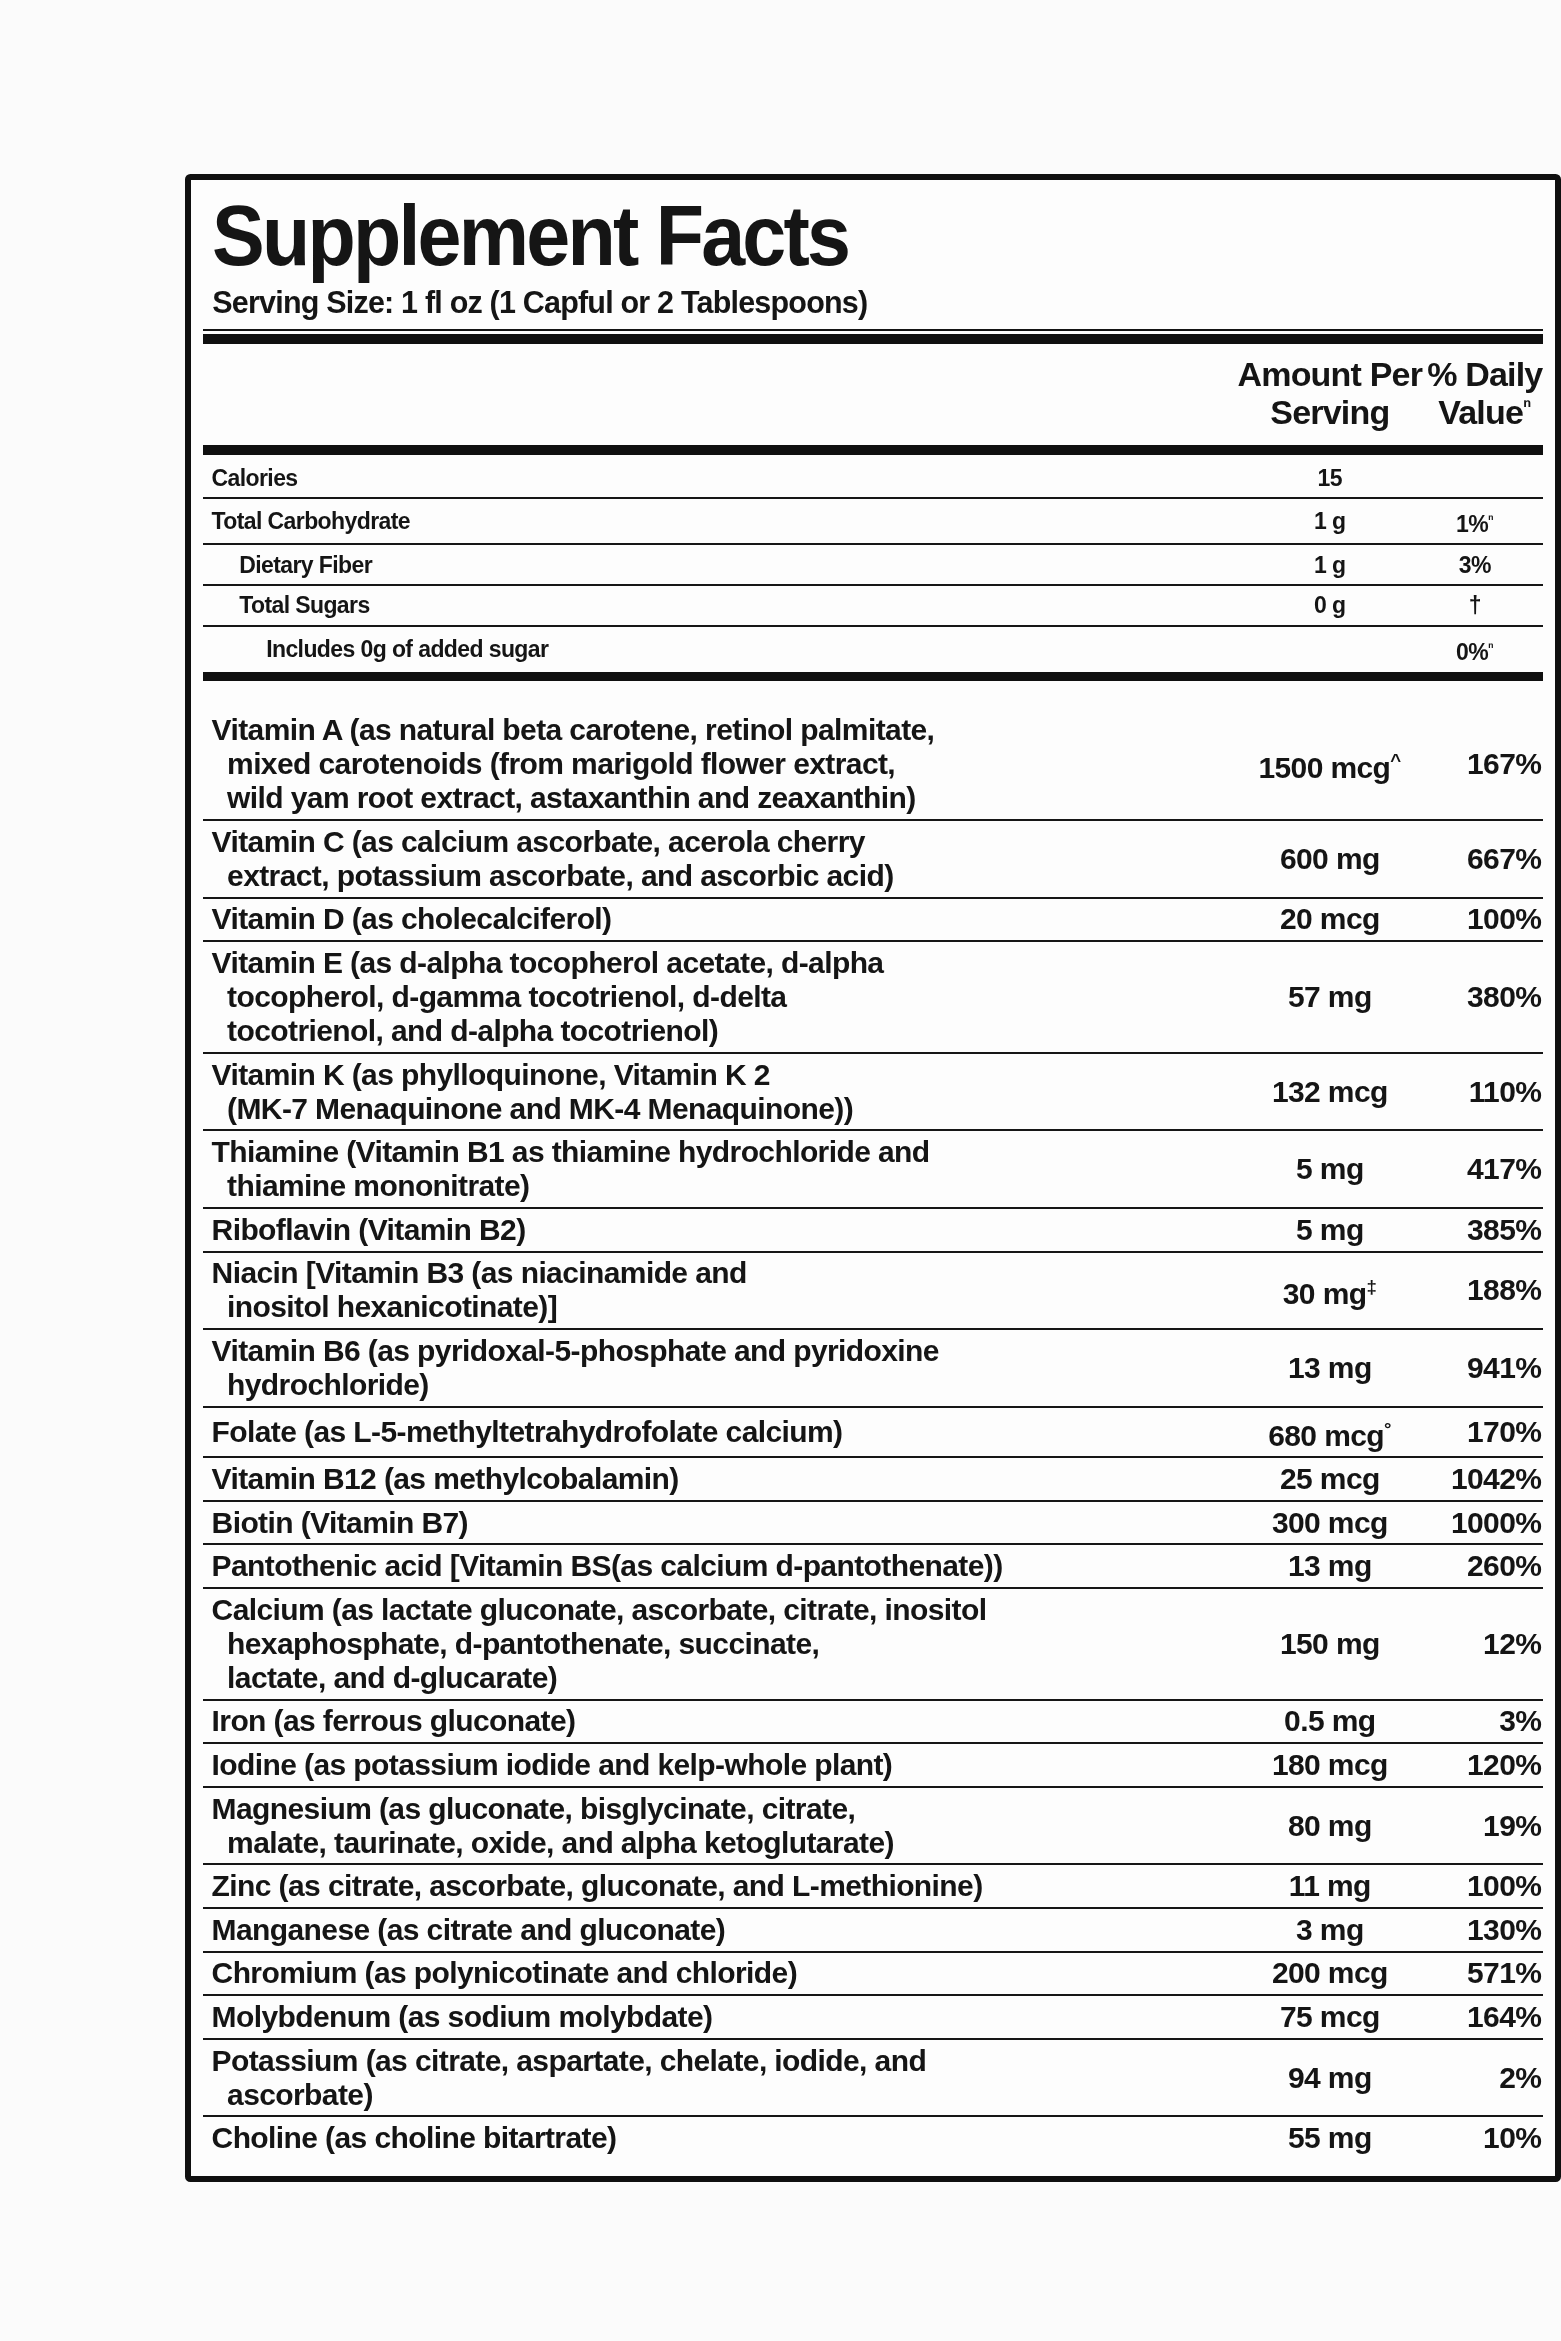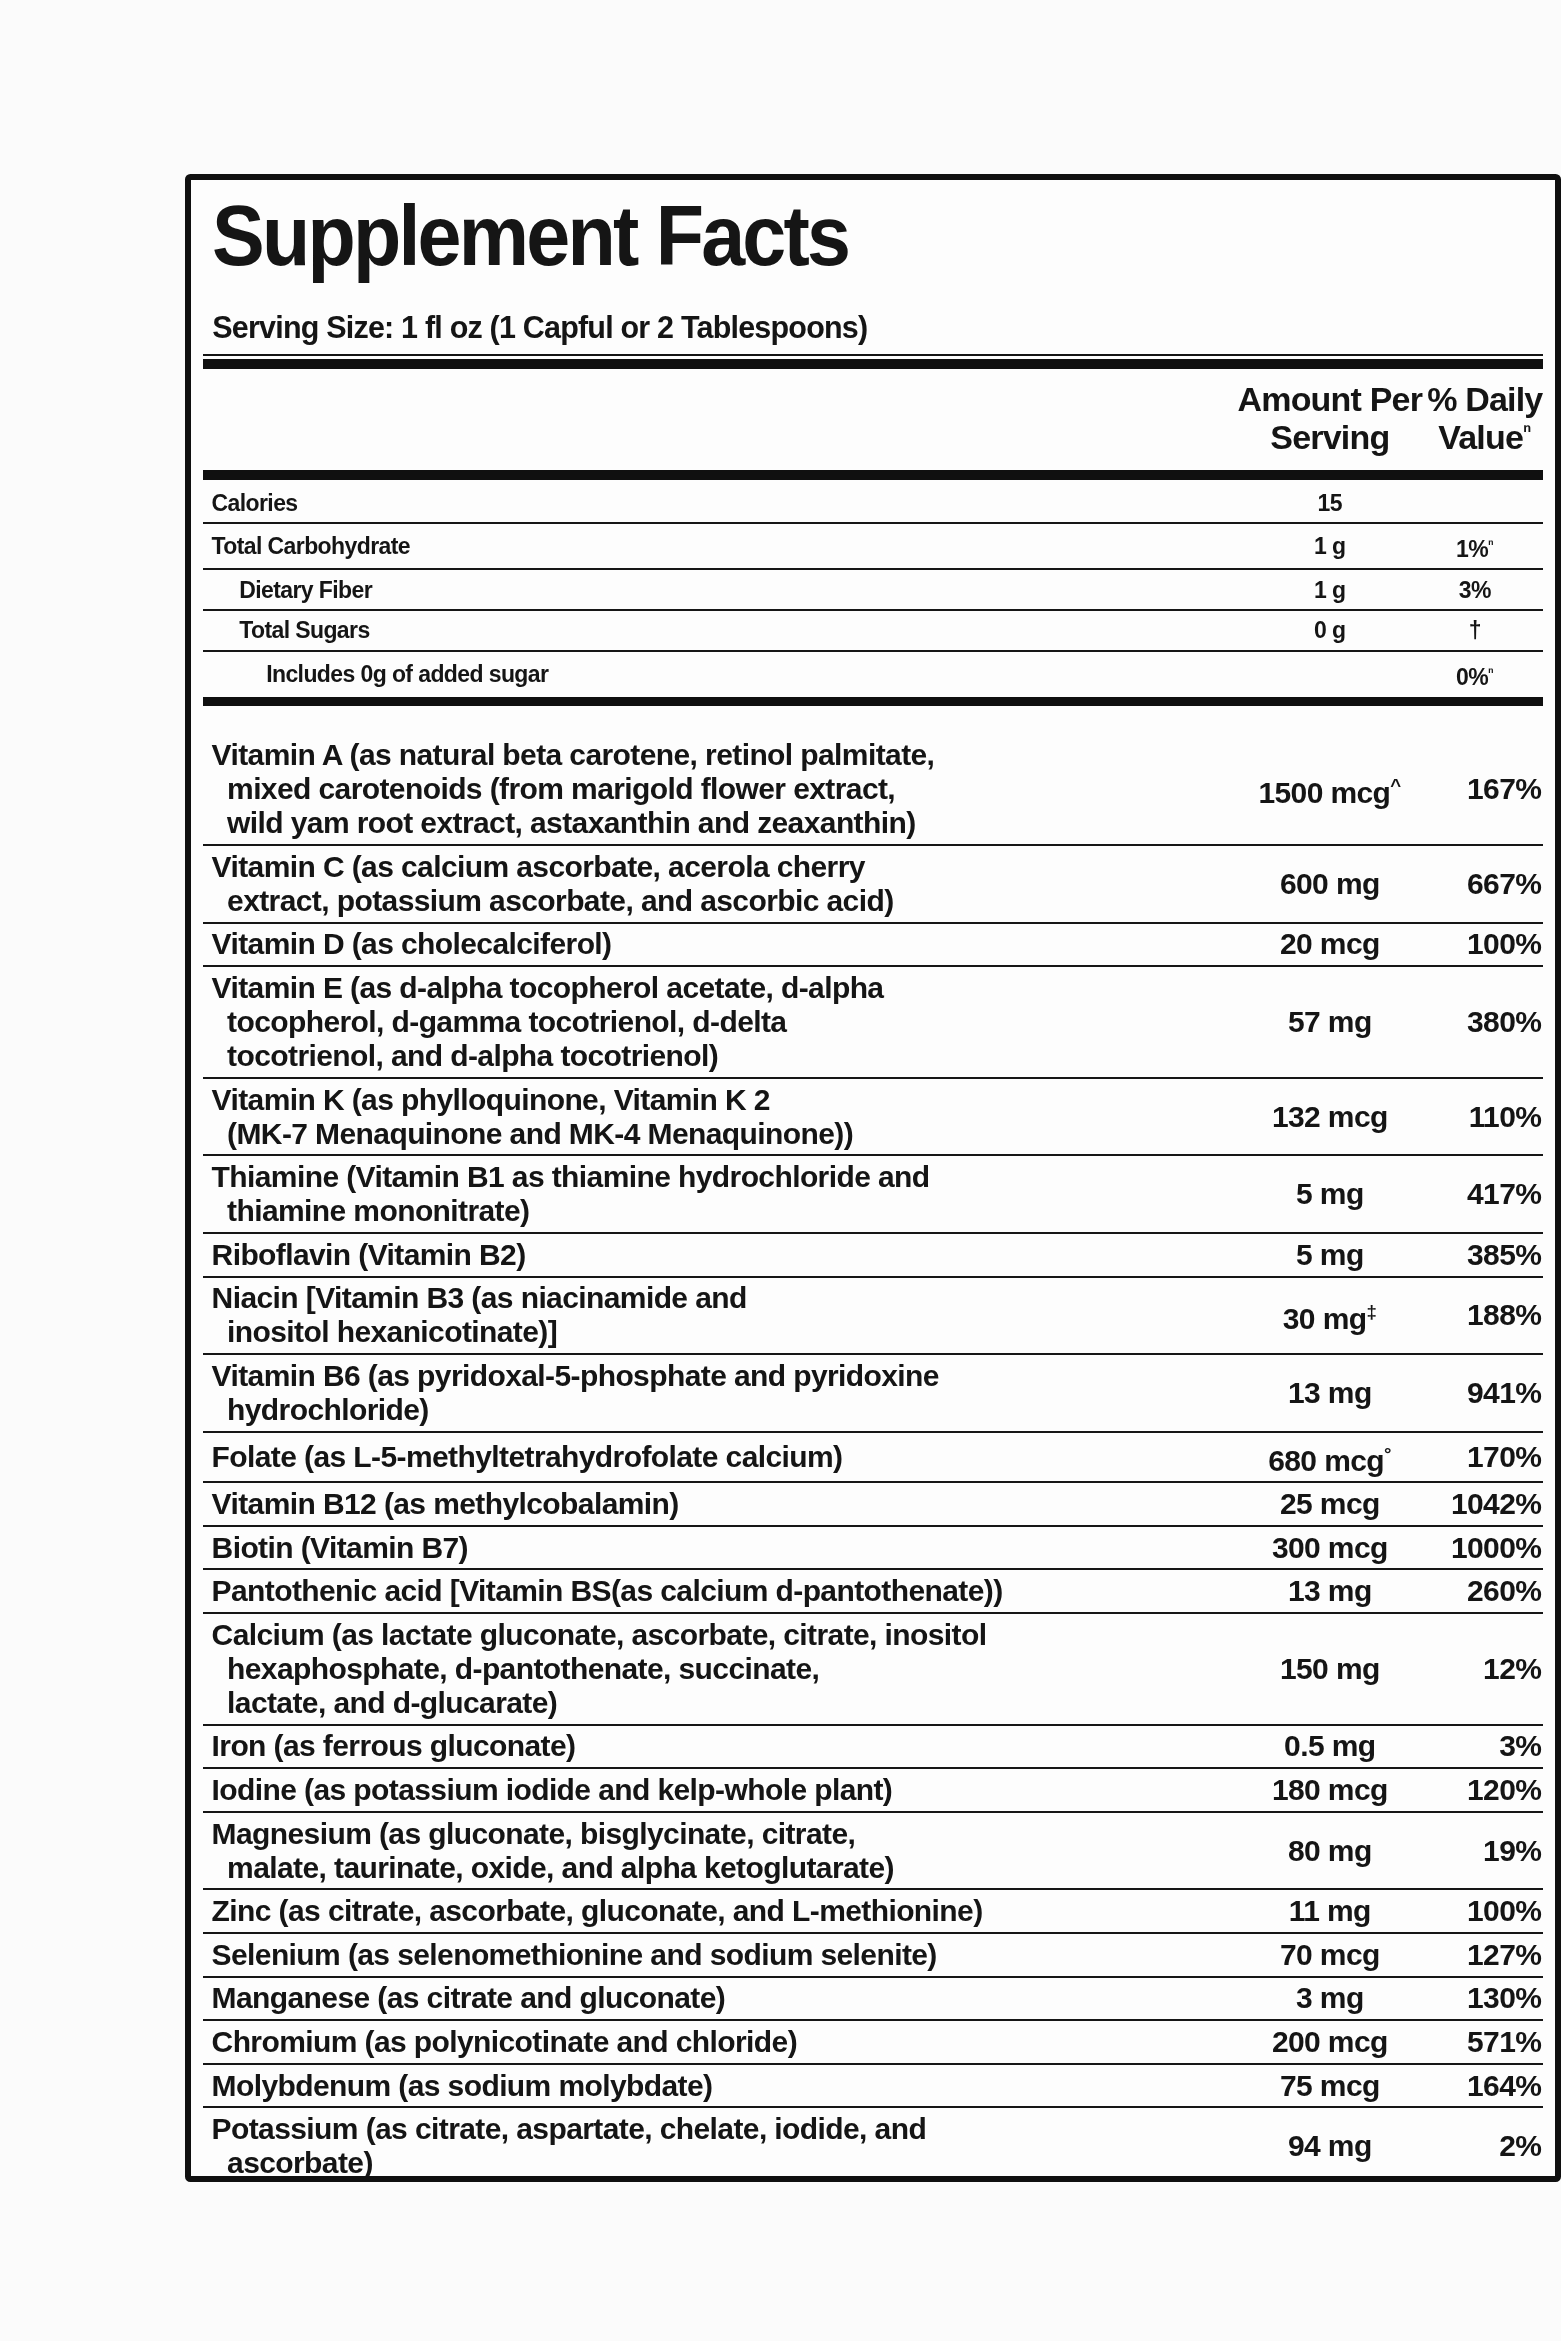--- a/index.html
+++ b/index.html
@@ -20,21 +20,21 @@
     border-radius:5.3px;
     padding:0 12.2px;
     overflow:hidden;
   }
 
   .header-block{padding:10.7px 9.1px 3px 9.1px;}
   .title{
     font-size:85px;font-weight:700;letter-spacing:-3px;line-height:1.06;
     transform:scaleX(.93);transform-origin:left center;white-space:nowrap;
   }
-  .serving-lines{margin-top:27px;font-size:30.5px;font-weight:700;letter-spacing:-0.8px;line-height:1.25;}
+  .serving-lines{margin-top:2px;font-size:30.5px;font-weight:700;letter-spacing:-0.8px;line-height:1.25;}
   .serving-lines div{margin-bottom:4.6px;}
 
   .rule{border-top:2.3px solid #141414;}
   .bar{height:10px;background:#101010;margin:3.8px 0;}
 
   .grid{display:grid;grid-template-columns:1fr 194px 116px;}
 
   .col-headers{padding:7.6px 0 9.1px 0;font-size:34px;font-weight:700;letter-spacing:-0.8px;line-height:1.1;}
   .col-headers .h{white-space:pre-line;text-align:center;align-self:center;}
 
@@ -206,25 +206,20 @@
   malate, taurinate, oxide, and alpha ketoglutarate)</div>
         <div class="amt">80 mg</div>
         <div class="pct">19%</div>
       </div>
       <div class="grid n-row">
         <div class="name">Zinc (as citrate, ascorbate, gluconate, and L-methionine)</div>
         <div class="amt">11 mg</div>
         <div class="pct">100%</div>
       </div>
       <div class="grid n-row">
-        <div class="name">Selenium (as selenomethionine and sodium selenite)</div>
-        <div class="amt">70 mcg</div>
-        <div class="pct">127%</div>
-      </div>
-      <div class="grid n-row">
         <div class="name">Manganese (as citrate and gluconate)</div>
         <div class="amt">3 mg</div>
         <div class="pct">130%</div>
       </div>
       <div class="grid n-row">
         <div class="name">Chromium (as polynicotinate and chloride)</div>
         <div class="amt">200 mcg</div>
         <div class="pct">571%</div>
       </div>
       <div class="grid n-row">

